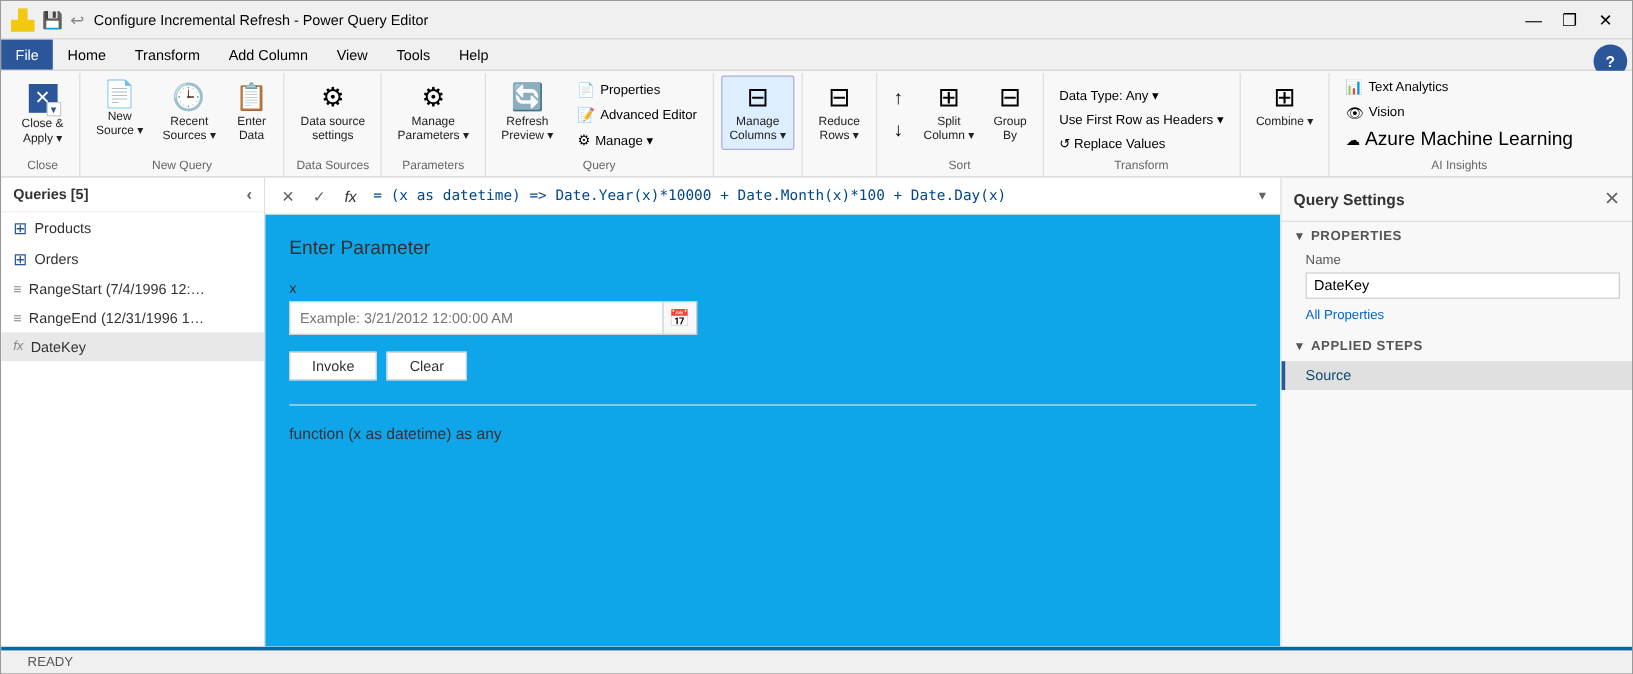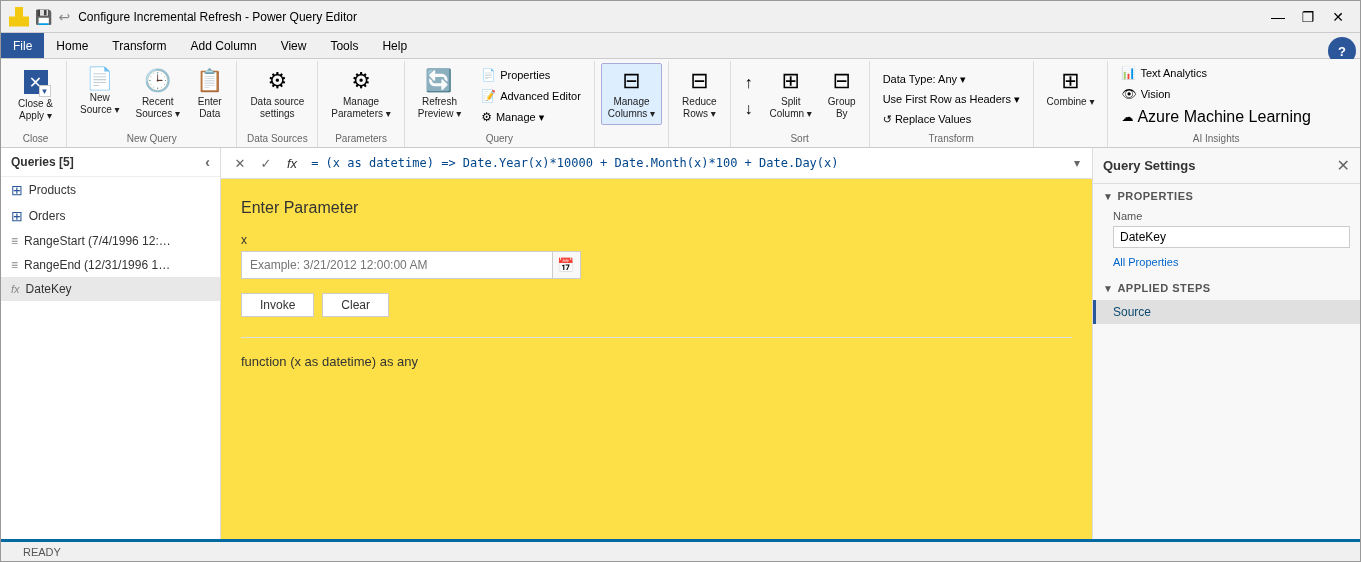--- a/index.html
+++ b/index.html
@@ -105,21 +105,21 @@
     .formula-btn { width: 22px; height: 22px; display: flex; align-items: center; justify-content: center; cursor: pointer; font-size: 13px; color: #666; }
     .formula-fx { font-size: 13px; font-style: italic; color: #333; padding: 0 6px; }
     .formula-input {
       flex: 1; font-size: 12px; color: #00468b; background: #fff;
       border: none; outline: none; font-family: 'Consolas', monospace; padding: 2px 4px;
     }
     .formula-dropdown { cursor: pointer; color: #666; font-size: 12px; padding: 0 4px; }
 
     
     .content-area {
-      flex: 1; padding: 20px 20px; overflow: auto; background: #fde047;
+      flex: 1; padding: 20px 20px; overflow: auto; background: #0ea5e9;
     }
     .enter-param-title { font-size: 16px; font-weight: 400; color: #333; margin-bottom: 16px; }
     .param-label { font-size: 12px; color: #333; margin-bottom: 4px; }
     .param-input-row { display: flex; align-items: center; gap: 0; margin-bottom: 14px; }
     .param-input {
       width: 312px; height: 28px; border: 1px solid #ccc; font-size: 12px;
       padding: 0 8px; color: #999; outline: none;
     }
     .param-calendar-btn {
       width: 28px; height: 28px; border: 1px solid #ccc; border-left: none;
@@ -129,21 +129,21 @@
     .param-buttons { display: flex; gap: 8px; margin-bottom: 20px; }
     .param-btn {
       padding: 4px 18px; font-size: 12px; border: 1px solid #ccc; background: #fff;
       cursor: pointer; color: #333;
     }
     .divider { border: none; border-top: 1px solid #e0e0e0; margin: 10px 0; }
     .function-desc { font-size: 13px; color: #333; margin-top: 16px; }
 
     
     .right-panel {
-      width: 268px; background: #f8f8f8; border-left: 1px solid #ddd;
+      width: 293px; background: #f8f8f8; border-left: 1px solid #ddd;
       display: flex; flex-direction: column; flex-shrink: 0;
     }
     .right-panel-header {
       display: flex; align-items: center; justify-content: space-between;
       padding: 8px 10px; border-bottom: 1px solid #ddd;
     }
     .right-panel-title { font-size: 13px; font-weight: 600; color: #333; }
     .right-panel-close { cursor: pointer; font-size: 16px; color: #666; }
 
     .section-header {

